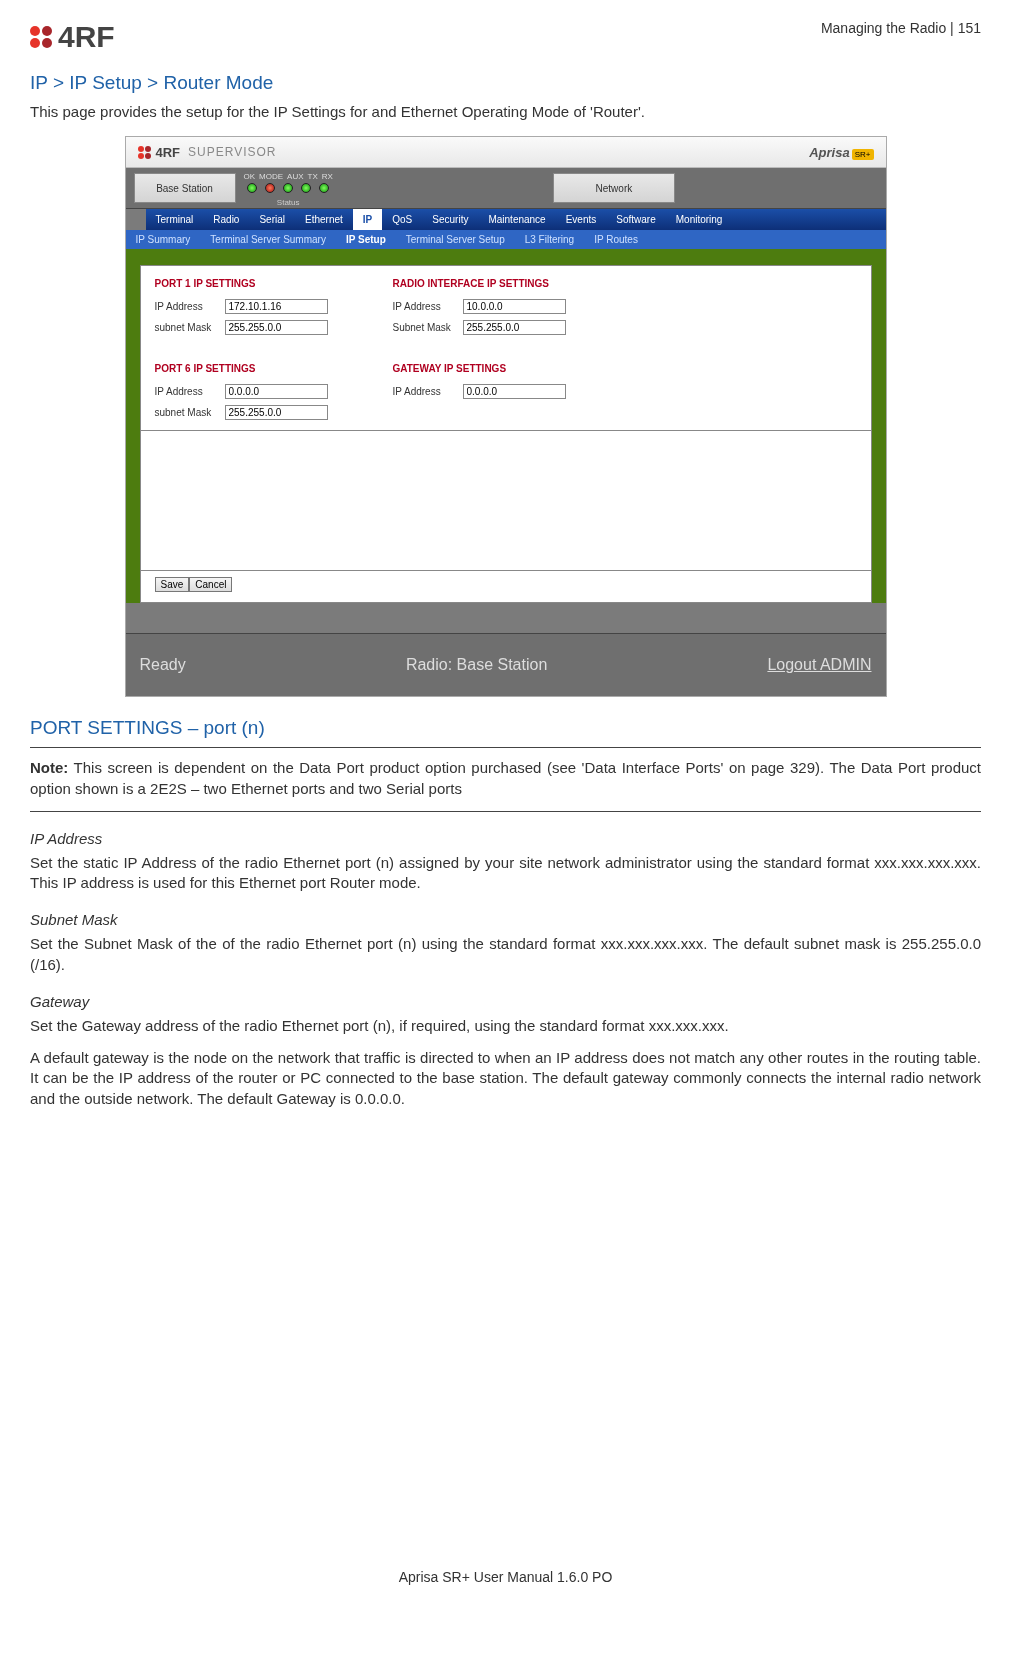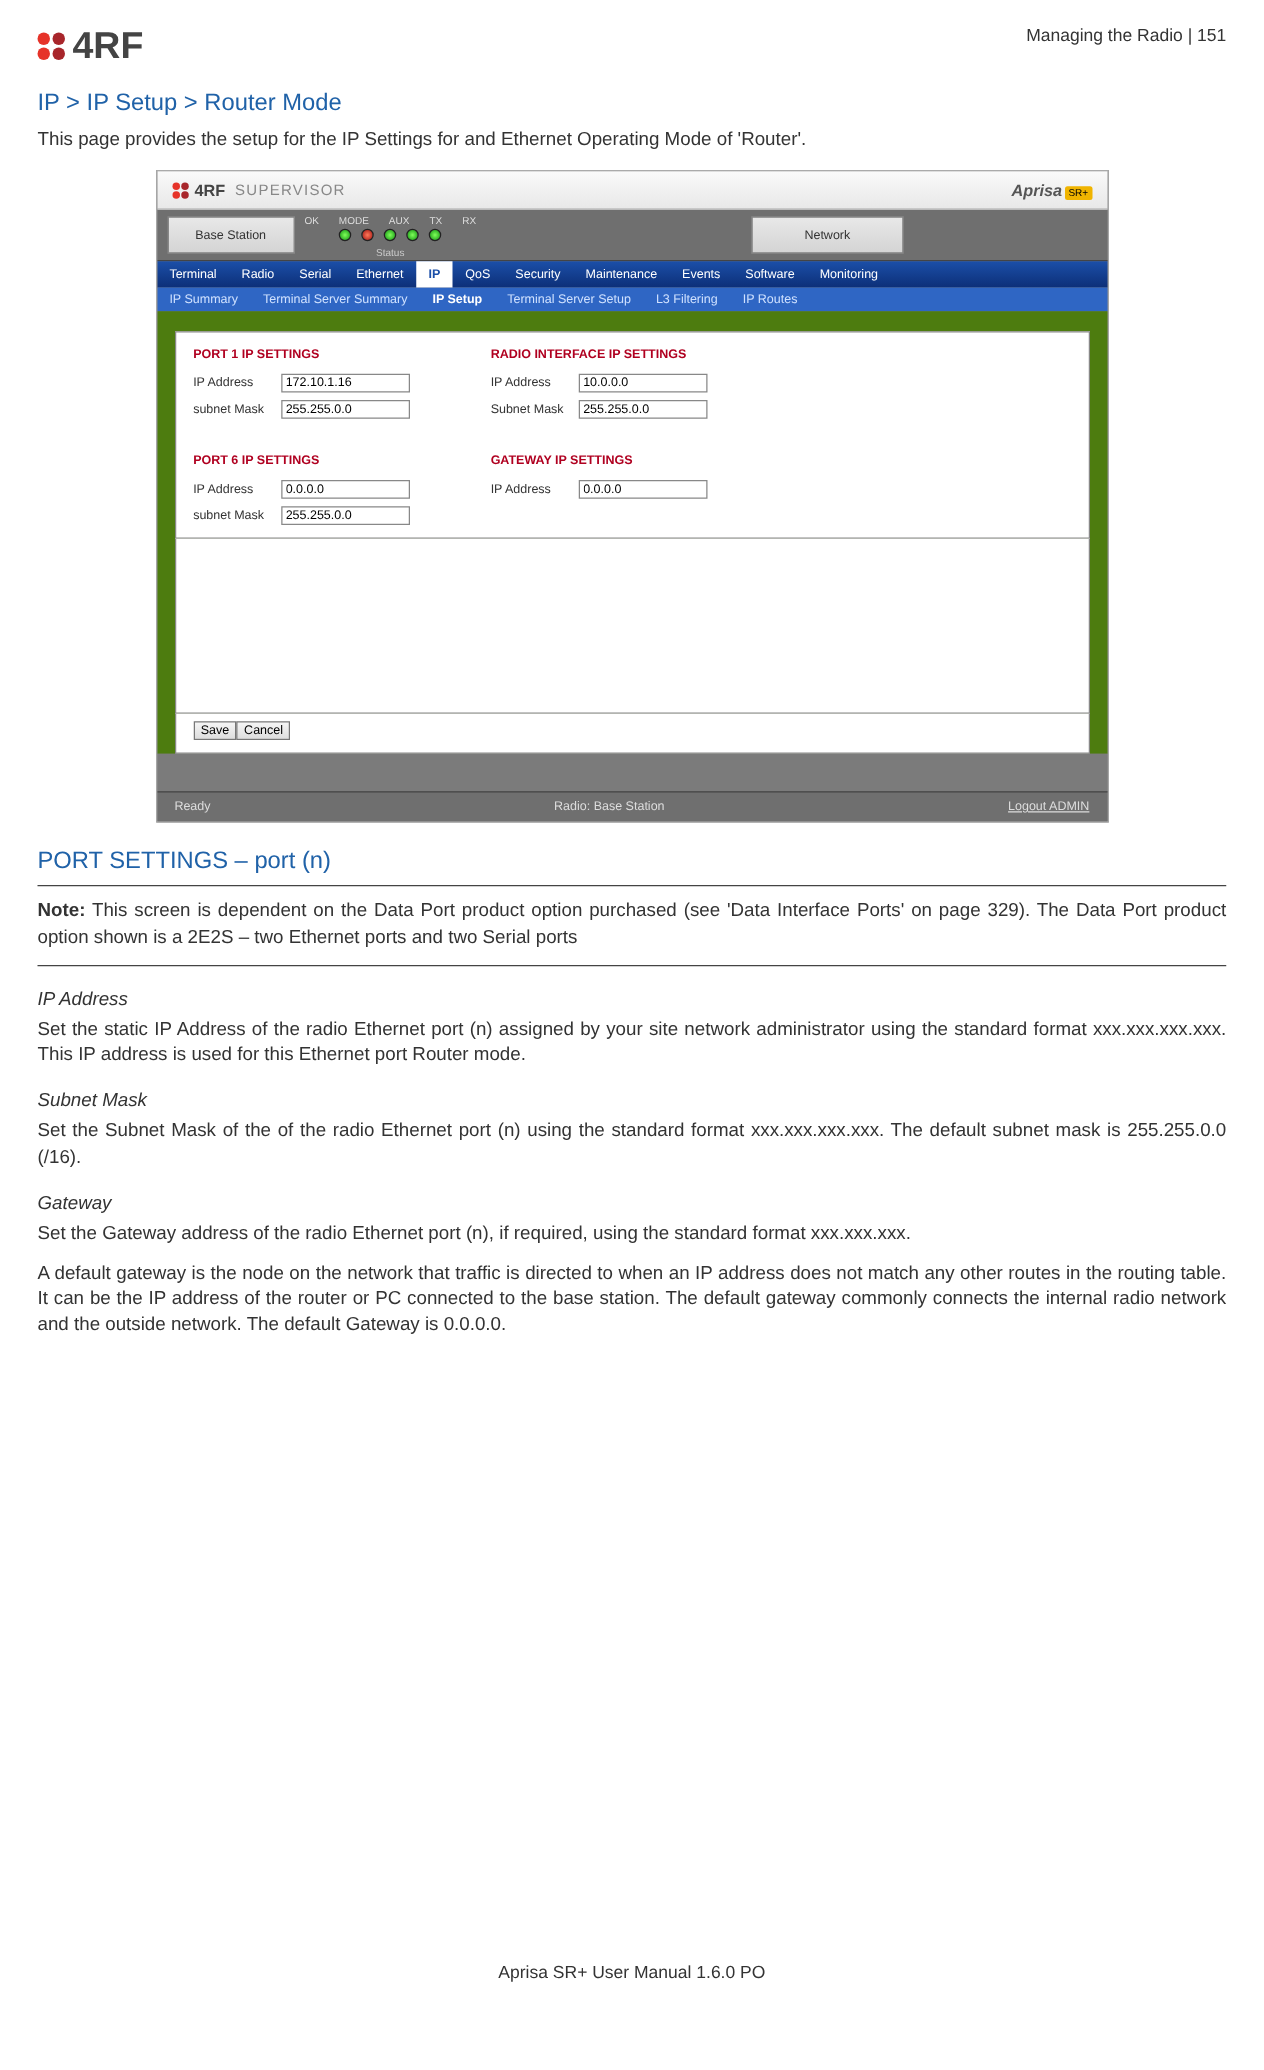--- a/index.html
+++ b/index.html
@@ -136,63 +136,64 @@
     margin: 5px 8px;
     width: 100px;
     display:flex;align-items:center;justify-content:center;
     font-size:10px;color:#333;
   }
   .leds-wrap {
     display:flex;flex-direction:column;align-items:center;justify-content:center;
     color:#ddd;font-size:8px;
     padding-top:2px;
   }
-  .led-labels{display:flex;gap:16px;text-align:center;}
+  .led-labels{display:flex;gap:4px;text-align:center;}
   .leds{display:flex;gap:8px;margin-top:2px;}
   .led{width:8px;height:8px;border-radius:50%;border:1px solid #222;}
   .led.g{background:radial-gradient(#7fff5a,#109010);}
   .led.r{background:radial-gradient(#ff7a5a,#a01010);}
   .status-caption{color:#ccc;font-size:8px;margin-top:5px;}
   .network-box {
     background: linear-gradient(#e8e8e8,#d4d4d4);
     border: 1px solid #888;
     margin: 5px 8px 5px 220px;
     width: 120px;
     display:flex;align-items:center;justify-content:center;
     font-size:10px;font-weight:400;color:#333;
   }
 
   .tabs1 {
     background: linear-gradient(#1b4fa8,#0d2f78);
     display:flex;
     color:#fff;
     font-size:10px;
+    margin-left:20px;
   }
   .tabs1 div{padding:5px 10px;cursor:default;}
   .tabs1 div.active{background:#fff;color:#1b4fa8;font-weight:700;}
 
   .tabs2 {
     background:#2f66c4;
     display:flex;
     color:#cfe1ff;
     font-size:10px;
   }
   .tabs2 div{padding:4px 10px;}
   .tabs2 div.active{color:#fff;font-weight:700;}
   .p-title{color:#b00020;font-weight:700;font-size:10px;margin-bottom:10px;}
   .field-row{display:flex;align-items:center;margin:6px 0;font-size:10px;color:#333;}
   .field-row label{width:70px;}
   .field-row input{width:95px;border:1px solid #888;padding:1px 3px;font-size:10px;font-family:Arial;}
   .p-gap{height:22px;}
   .mini-btn{border:1px solid #777;background:linear-gradient(#f5f5f5,#ddd);font-size:10px;padding:1px 5px;font-family:Arial;}
 
   .shot-footer{
-    background:#6f6f6f;color:#ddd;font-size:10px;
+    background:#6f6f6f;color:#ddd;font-size:16px;
     display:flex;justify-content:space-between;
-    padding:6px 14px;
+    padding:22px 14px;
     border-top:1px solid #444;
   }
   .shot-footer .logout{text-decoration:underline;cursor:default;}
   .big-white{
     background:#fff;border:1px solid #888;width:100%;box-sizing:border-box;
     display:flex;
   }
   .big-white .col{padding:12px 14px 4px 14px;}
   .big-white .colA{width:210px;}
   .big-white .colB{width:220px;}

